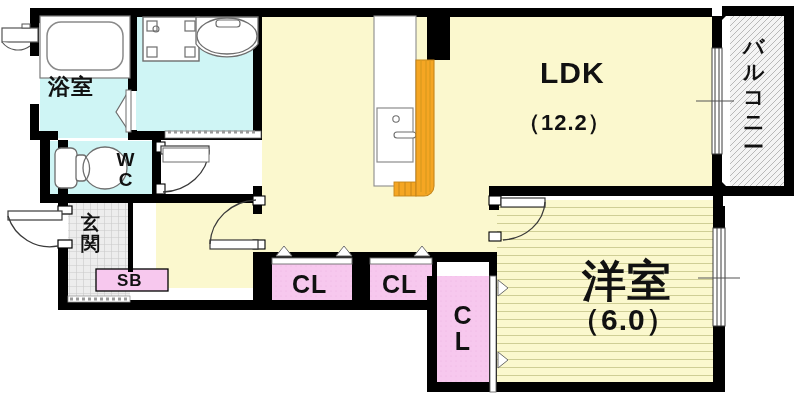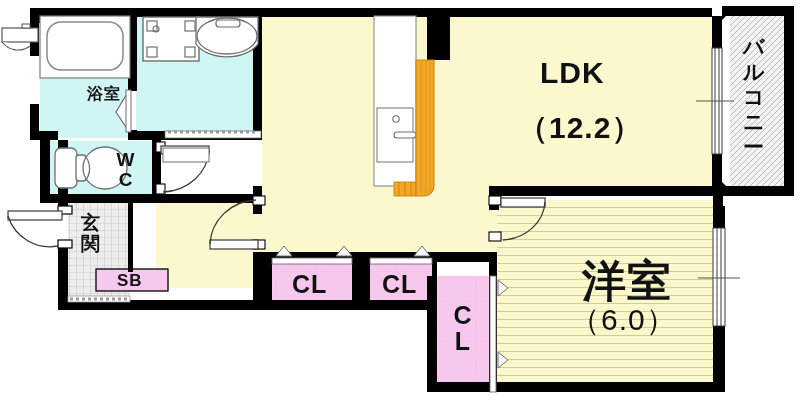--- a/index.html
+++ b/index.html
@@ -273,38 +273,38 @@
     <g>
       <rect x="68" y="296" width="62" height="6" fill="#FFFFFF" stroke="#9A9A9A" stroke-width="0.8"></rect>
       <path d="M70,299 h58" stroke="#9A9A9A" stroke-width="3" stroke-dasharray="3 3"></path>
     </g>
 
     <g>
       <rect x="163" y="148" width="46" height="14" fill="#FFFFFF" stroke="#6E6E6E" stroke-width="1"></rect>
     </g>
   </svg>
 
-  <div class="rlabel" style="left:48px; top:84px; font-size:16px; font-weight:700;margin-left:39px;">浴室</div>
+  <div class="rlabel" style="left:48px; top:72px; font-size:22px; font-weight:700;">浴室</div>
 
 
   <div class="rlabel" style="left:113px; top:150px; font-size:19px; font-weight:700; line-height:20px; width:26px; text-align:center;">
       <div>W</div>
       <div>C</div>
     </div>
 
   <div class="rlabel" style="left:80px; top:212px; font-size:19px; font-weight:700; line-height:21px; width:22px; word-break:break-all; text-align:center;">
       <div>玄</div>
       <div>関</div>
     </div>
 
   <div class="rlabel" style="left:540px; top:56px; font-size:30px; font-weight:700;">LDK</div>
-  <div class="rlabel" style="left:518px; top:108px; font-size:30px; font-weight:700;">（12.2）</div>
+  <div class="rlabel" style="left:518px; top:108px; font-size:22px; font-weight:700;">（12.2）</div>
 
   <div class="rlabel" style="left:582px; top:252px; font-size:44px; font-weight:700;">洋室</div>
-  <div class="rlabel" style="left:570px; top:300px; font-size:30px; font-weight:400;text-align:center;">（6.0）</div>
+  <div class="rlabel" style="left:570px; top:300px; font-size:30px; font-weight:700;text-align:center;">（6.0）</div>
 
   <div class="rlabel" style="left:743px; top:34px; font-size:21px; font-weight:700; width:22px; line-height:25px; word-break:break-all; text-align:center;">
       <div>バ</div>
       <div>ル</div>
       <div>コ</div>
       <div>ニ</div>
       <div>ー</div>
     </div>
 
   <div class="rlabel" style="left:292px; top:270px; font-size:25px; font-weight:700;">CL</div>

